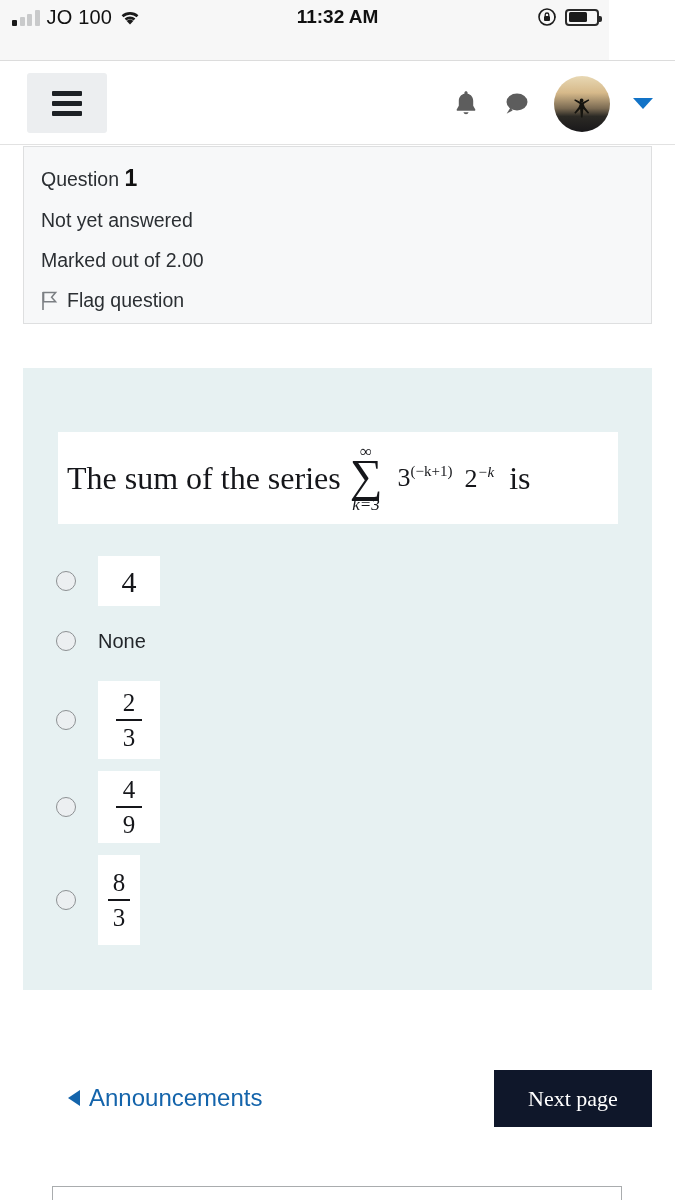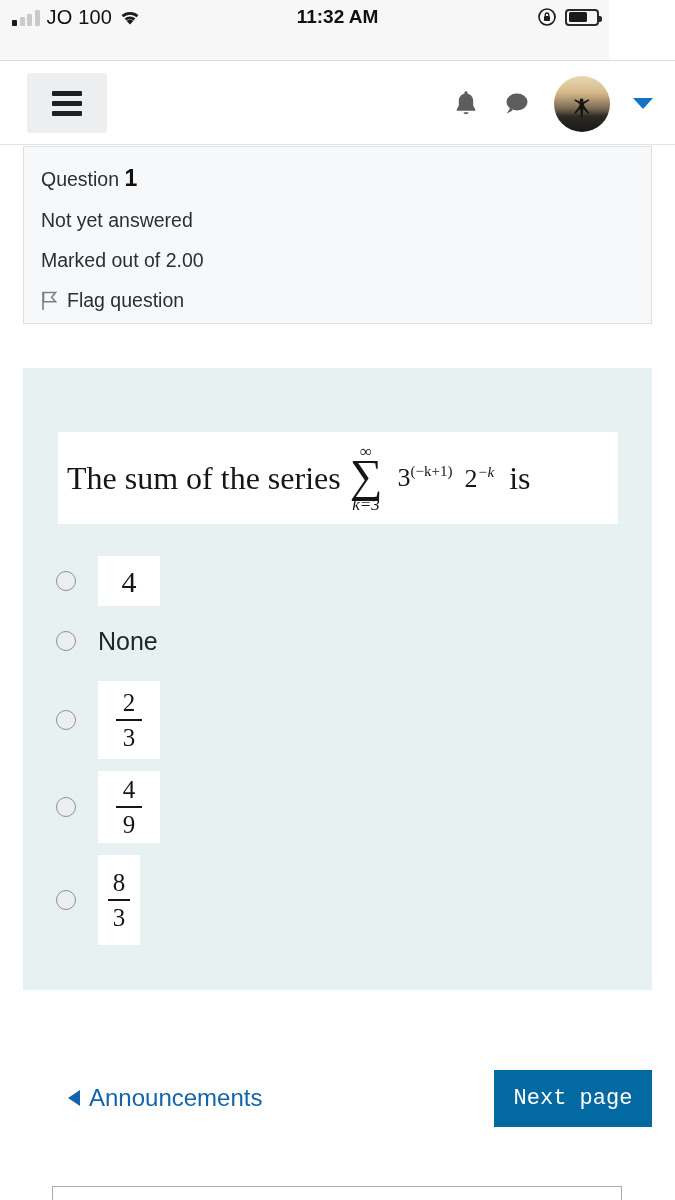--- a/index.html
+++ b/index.html
@@ -109,31 +109,31 @@
   .opts { position: absolute; left: 33px; top: 188px; width: 560px; }
   .opt { display: flex; align-items: center; gap: 22px; }
   .radio {
     width: 20px; height: 20px; border-radius: 50%;
     border: 1.6px solid #8d9093; background: #eceff1; flex: none;
   }
   .opt-img {
     background: #fff; display: flex; flex-direction: column; align-items: center; justify-content: center;
     font-family: "Liberation Serif", serif; color: #15161a;
   }
-  .opt-text { font-size: 25px; color: #22262a; }
+  .opt-text { font-size: 20px; color: #22262a; }
   .f-num { font-size: 25px; line-height: 1.1; }
   .f-bar { width: 26px; height: 2px; background: #15161a; margin: 3px 0; }
   .f-den { font-size: 25px; line-height: 1.1; }
 
   
   .next-btn {
     position: absolute; left: 494px; top: 1070px; width: 158px; height: 57px;
-    background: #0369a1; color: #fff; font-size: 22px;
+    background: #0f172a; color: #fff; font-size: 22px;
     display: flex; align-items: center; justify-content: center;
-    border: none; font-family: Liberation Mono, monospace;
+    border: none; font-family: Liberation Serif, serif;
   }
   .announce {
     position: absolute; left: 68px; top: 1084px;
     display: flex; align-items: center; gap: 9px;
     color: #1464ab; font-size: 24px;
   }
   .tri-left { width: 0; height: 0; border-top: 8px solid transparent; border-bottom: 8px solid transparent; border-right: 12px solid #1464ab; }
   .bottom-box {
     position: absolute; left: 52px; top: 1186px; width: 570px; height: 30px;
     border: 1px solid #a9acae; border-bottom: none; background: #fff;

